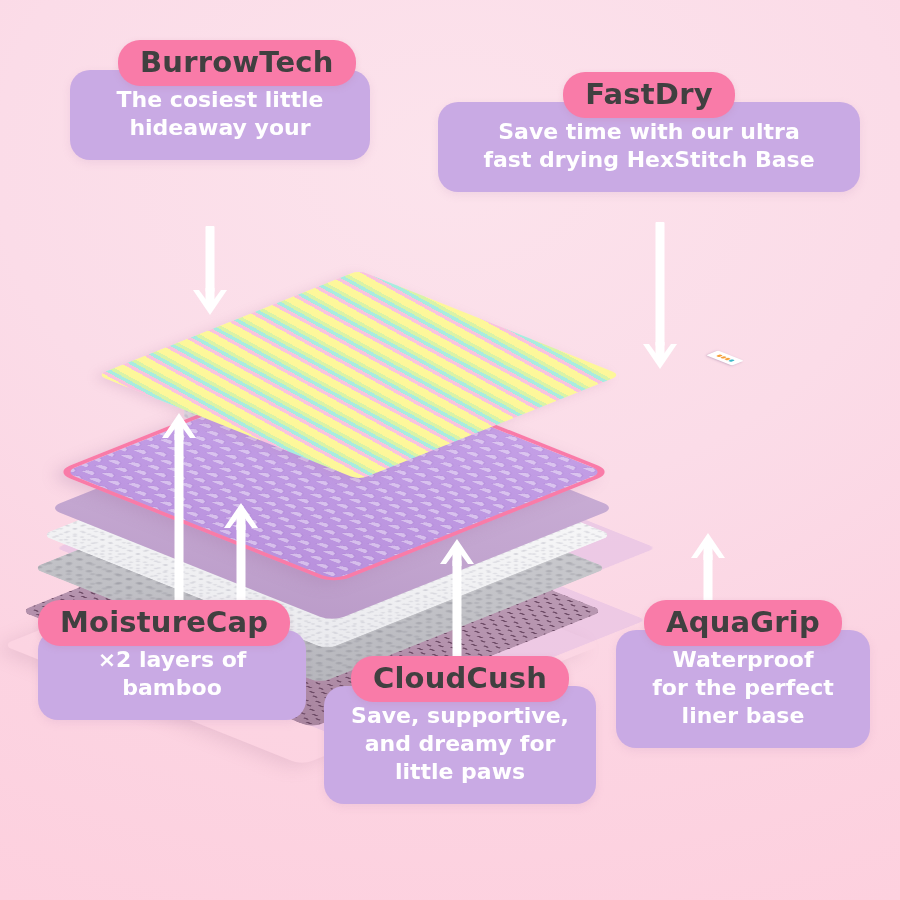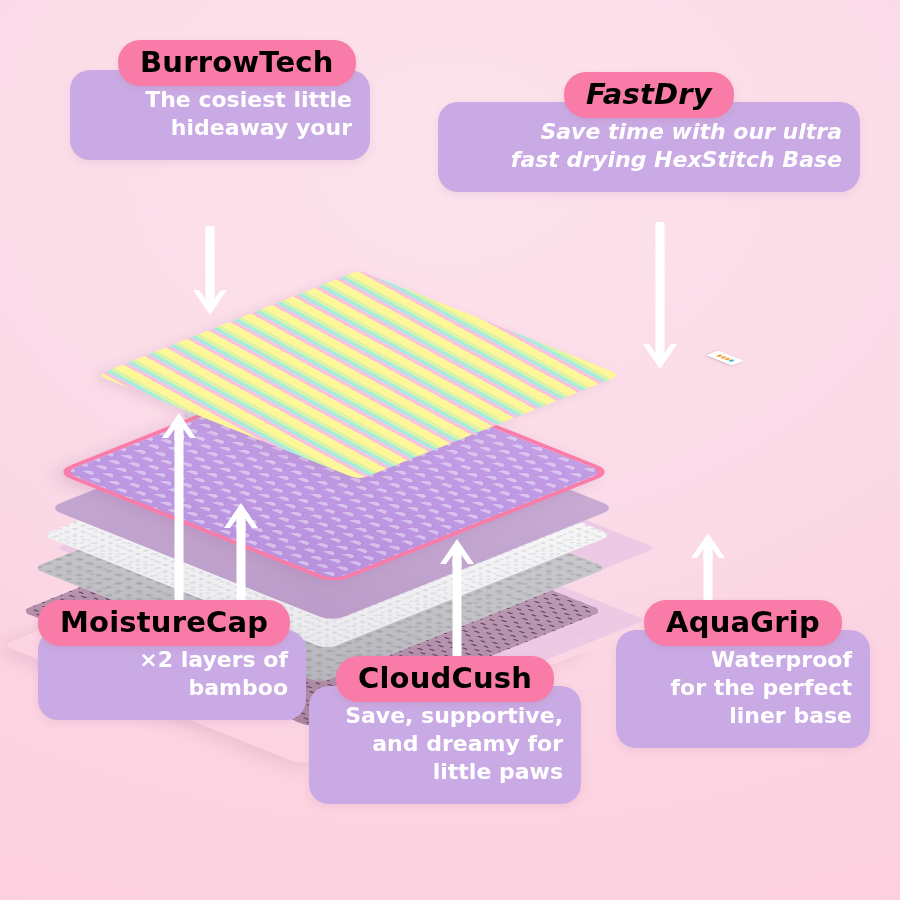--- a/index.html
+++ b/index.html
@@ -159,42 +159,42 @@
   .arrow-down .head { bottom:0; }
   .arrow-down .stem { top:0; }
   .arrow-up .head { top:0; }
   .arrow-up .stem { bottom:0; }
 
   
   .callout { position:absolute; }
   .callout .badge {
     display:inline-block;
     background:#f97ba8;
-    color:#000000;
+    color:#404040;
     font-family:"DejaVu Sans", sans-serif;
     font-weight:bold;
     border-radius:22px;
     padding:7px 22px 9px;
     font-size:29px;
     line-height:1.05;
     letter-spacing:.2px;
     position:relative;
     z-index:3;
     white-space:nowrap;
     box-shadow:0 2px 6px rgba(190,110,150,.18);
   }
   .callout .body {
     background:#c9aae4;
     color:#fff;
     border-radius:20px;
     padding:16px 18px 18px;
     font-size:22px;
     font-weight:bold;
     line-height:1.26;
-    text-align:right;
+    text-align:center;
     position:relative;
     margin-top:-16px;
     z-index:2;
     box-shadow:0 3px 8px rgba(180,130,180,.16);
   }
   .callout.align-left  { text-align:left; }
   .callout.align-center{ text-align:center; }
 </style>
 </head>
 <body>
@@ -306,41 +306,41 @@
 <div class="callout align-left" style="left:70px; top:40px; width:300px;">
   <div style="padding-left:48px;">
     <span class="badge">BurrowTech</span>
   </div>
   <div class="body">
     <div>The cosiest little</div>
     <div>hideaway your</div>
   </div>
 </div>
 
-<div class="callout align-center" style="left:438px; top:72px; width:422px;font-style:italic;">
+<div class="callout align-center" style="left:438px; top:72px; width:422px;">
   <div style="text-align:center;">
     <span class="badge">FastDry</span>
   </div>
   <div class="body">
     <div>Save time with our ultra</div>
     <div>fast drying HexStitch Base</div>
   </div>
 </div>
 
 <div class="callout align-left" style="left:38px; top:600px; width:268px;">
   <div>
     <span class="badge">MoistureCap</span>
   </div>
   <div class="body">
     <div>×2 layers of</div>
     <div>bamboo</div>
   </div>
 </div>
 
-<div class="callout align-center" style="left:309px; top:656px; width:272px;">
+<div class="callout align-center" style="left:324px; top:656px; width:272px;">
   <div style="text-align:center;">
     <span class="badge">CloudCush</span>
   </div>
   <div class="body">
     <div>Save, supportive,</div>
     <div>and dreamy for</div>
     <div>little paws</div>
   </div>
 </div>
 

